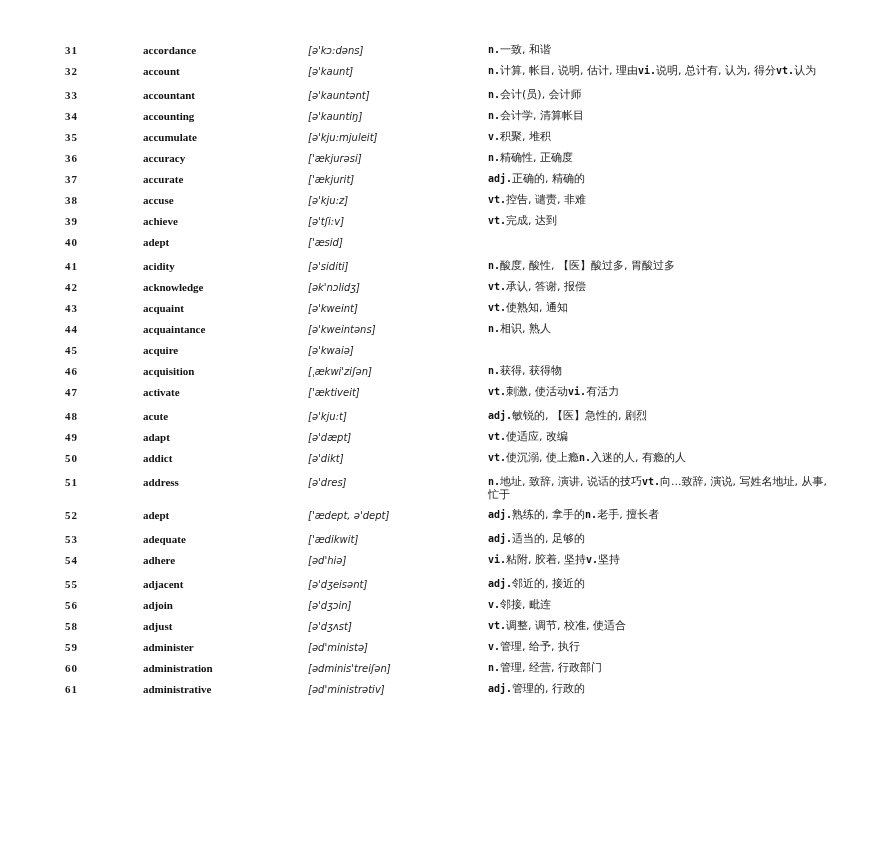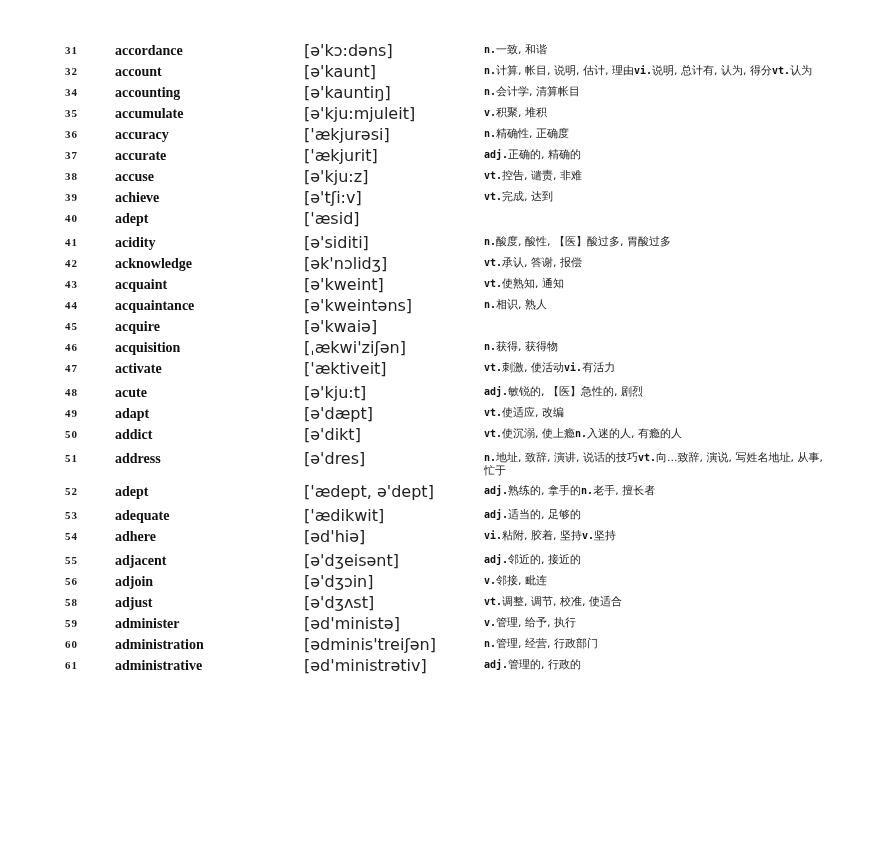--- a/index.html
+++ b/index.html
@@ -37,31 +37,32 @@
     font-family: "Liberation Serif", serif;
     font-weight: bold;
     font-size: 11px;
     line-height: 13px;
     letter-spacing: 1px;
   }
   .word {
     flex: 0 0 165px;
     font-family: "Liberation Serif", serif;
     font-weight: bold;
-    font-size: 14px;
+    font-size: 11px;
     line-height: 13px;
     color: #111;
+    margin-left: 28px;
   }
   .phon {
     flex: 0 0 180px;
     font-family: "DejaVu Sans", sans-serif;
-    font-size: 16px;
+    font-style: italic;
+    font-size: 10px;
     line-height: 13px;
     color: #222;
-    margin-left: 24px;
   }
   .def {
     flex: 1 1 auto;
     max-width: 345px;
     font-family: "DejaVu Sans", sans-serif;
     font-size: 11px;
     line-height: 12.5px;
     color: #222;
     word-break: break-all;
   }
@@ -82,20 +83,26 @@
         <span class="word">accordance</span>
         <span class="phon">[ə'kɔ:dəns]</span>
         <span class="def"><b class="pos">n.</b><span>一致, 和谐</span></span>
       </div>
       <div class="row">
         <span class="num">32</span>
         <span class="word">account</span>
         <span class="phon">[ə'kaunt]</span>
         <span class="def"><b class="pos">n.</b><span>计算, 帐目, 说明, 估计, 理由</span><b class="pos">vi.</b><span>说明, 总计有, 认为, 得分</span><b class="pos">vt.</b><span>认为</span></span>
       </div>
+      <div class="row gap">
+        <span class="num">33</span>
+        <span class="word">accountant</span>
+        <span class="phon">[ə'kauntənt]</span>
+        <span class="def"><b class="pos">n.</b><span>会计(员), 会计师</span></span>
+      </div>
       <div class="row">
         <span class="num">34</span>
         <span class="word">accounting</span>
         <span class="phon">[ə'kauntiŋ]</span>
         <span class="def"><b class="pos">n.</b><span>会计学, 清算帐目</span></span>
       </div>
       <div class="row">
         <span class="num">35</span>
         <span class="word">accumulate</span>
         <span class="phon">[ə'kju:mjuleit]</span>

